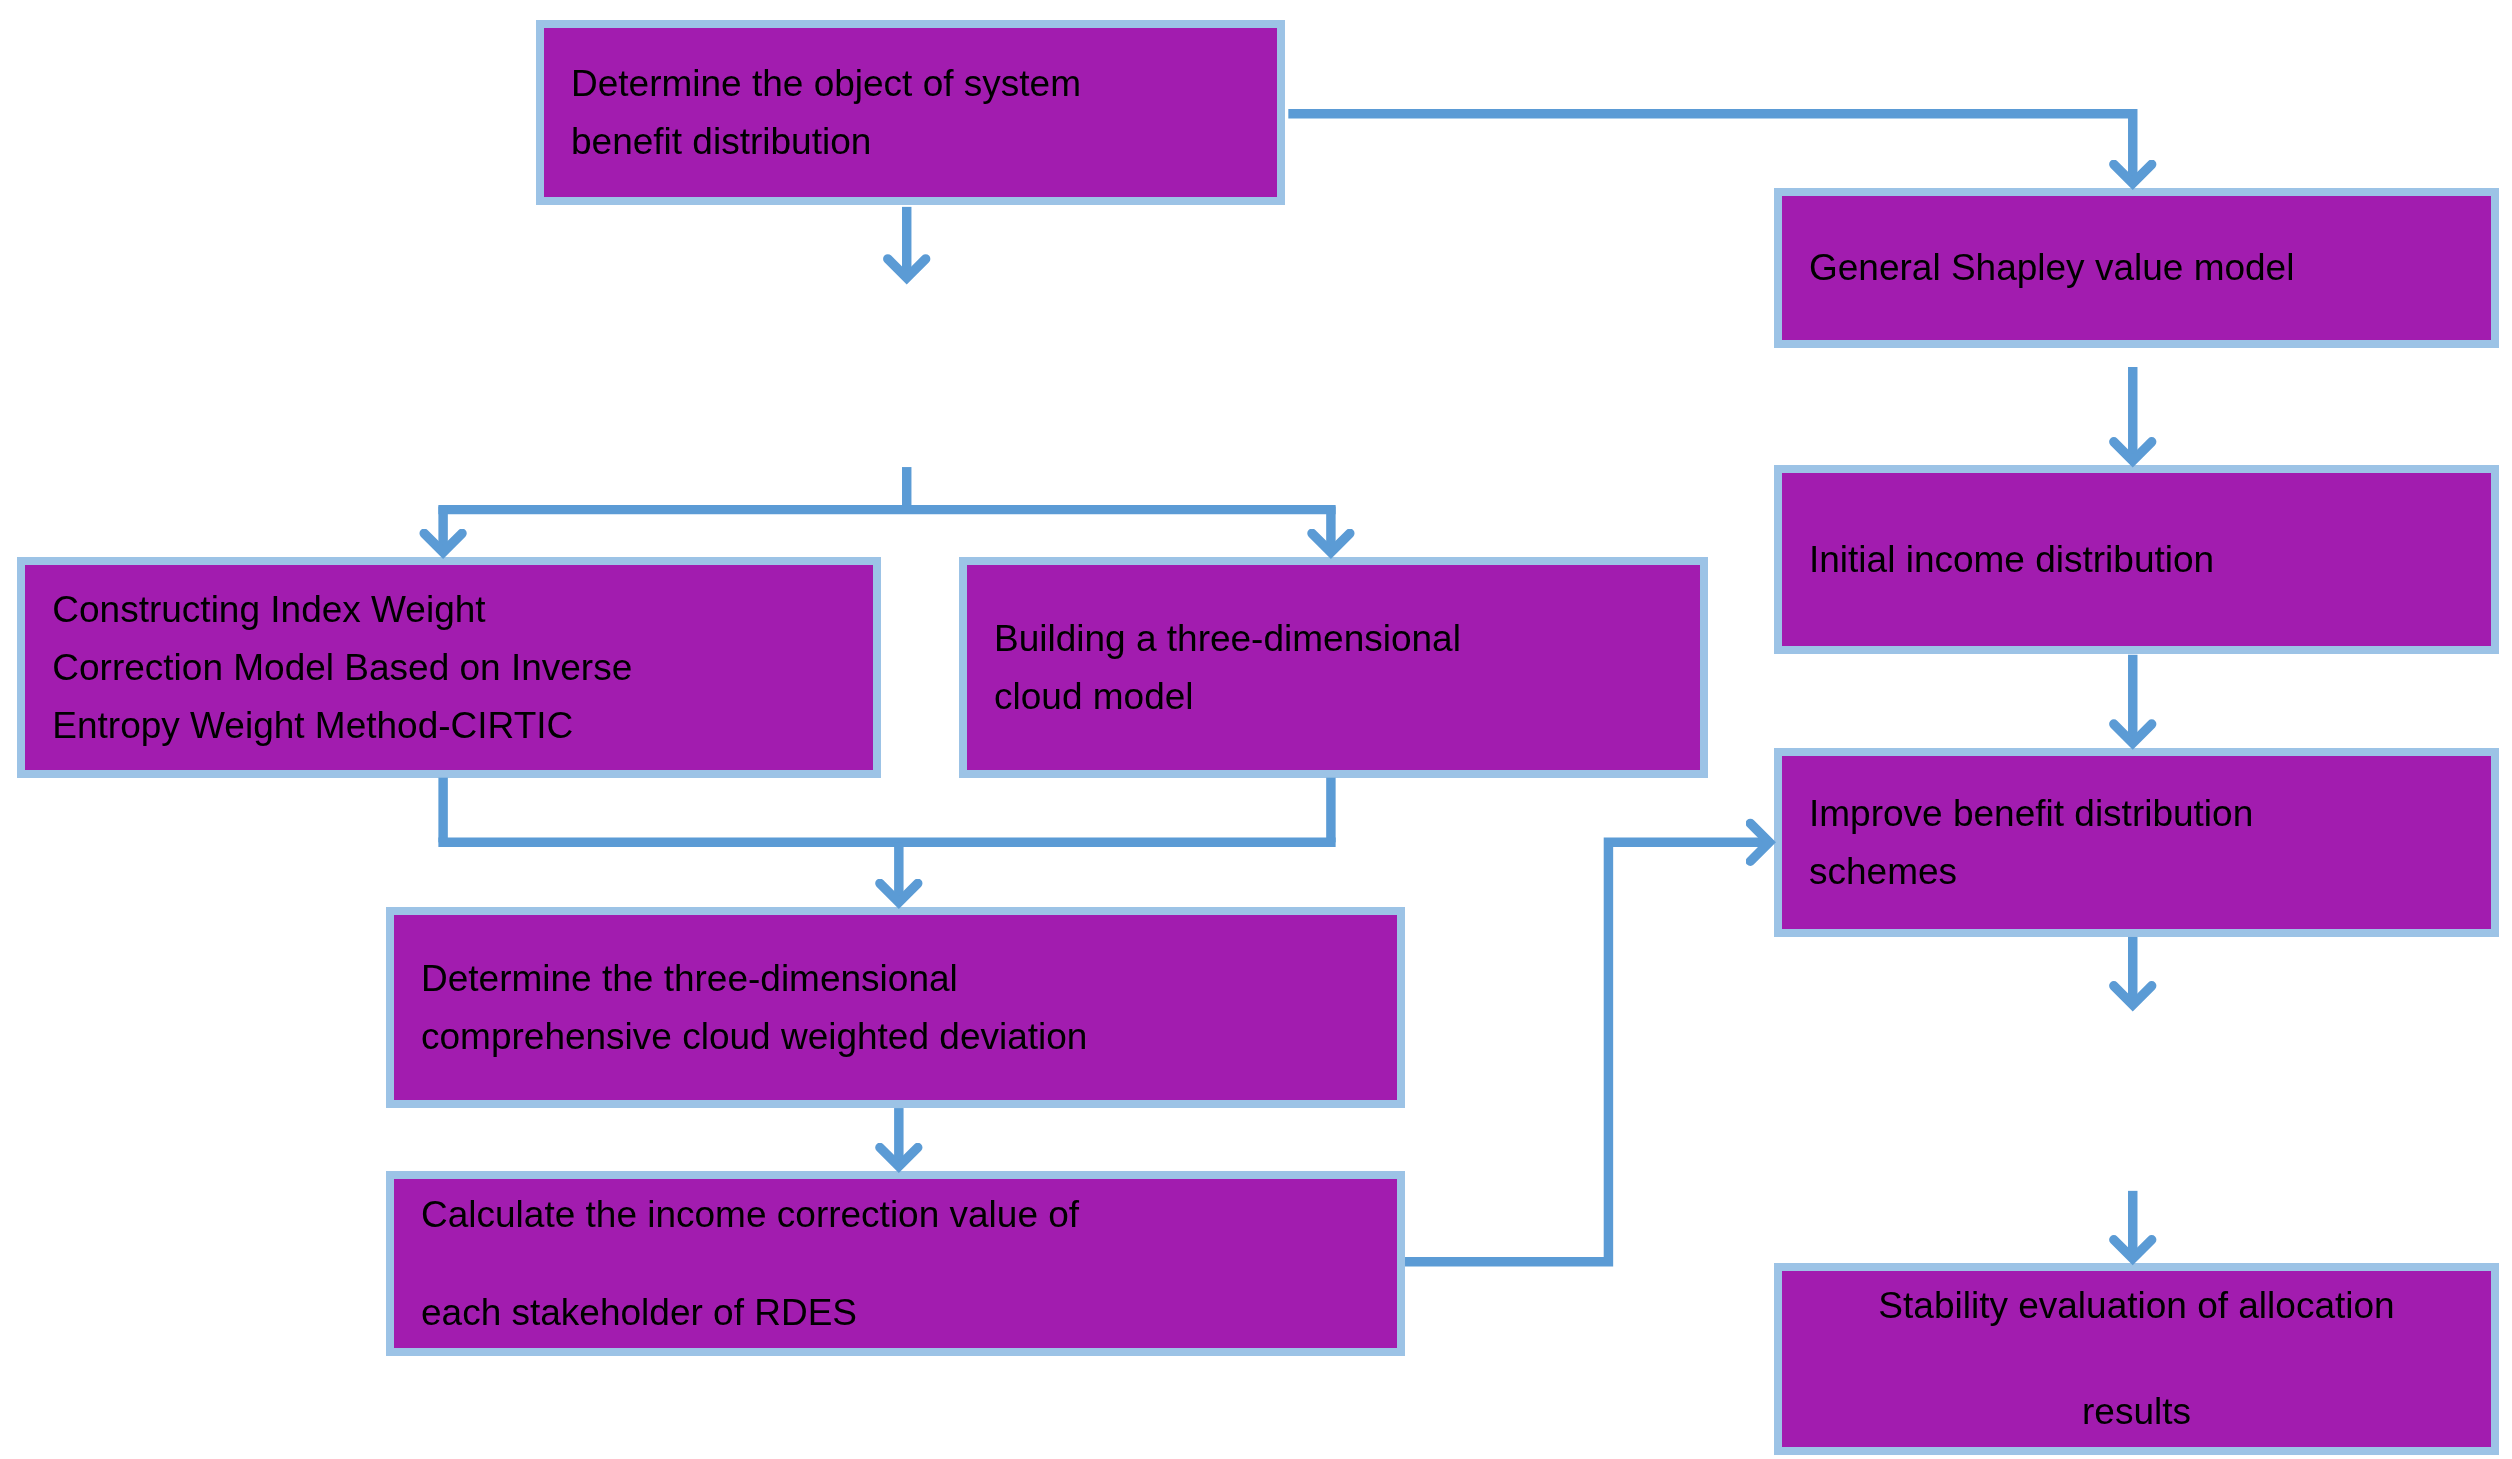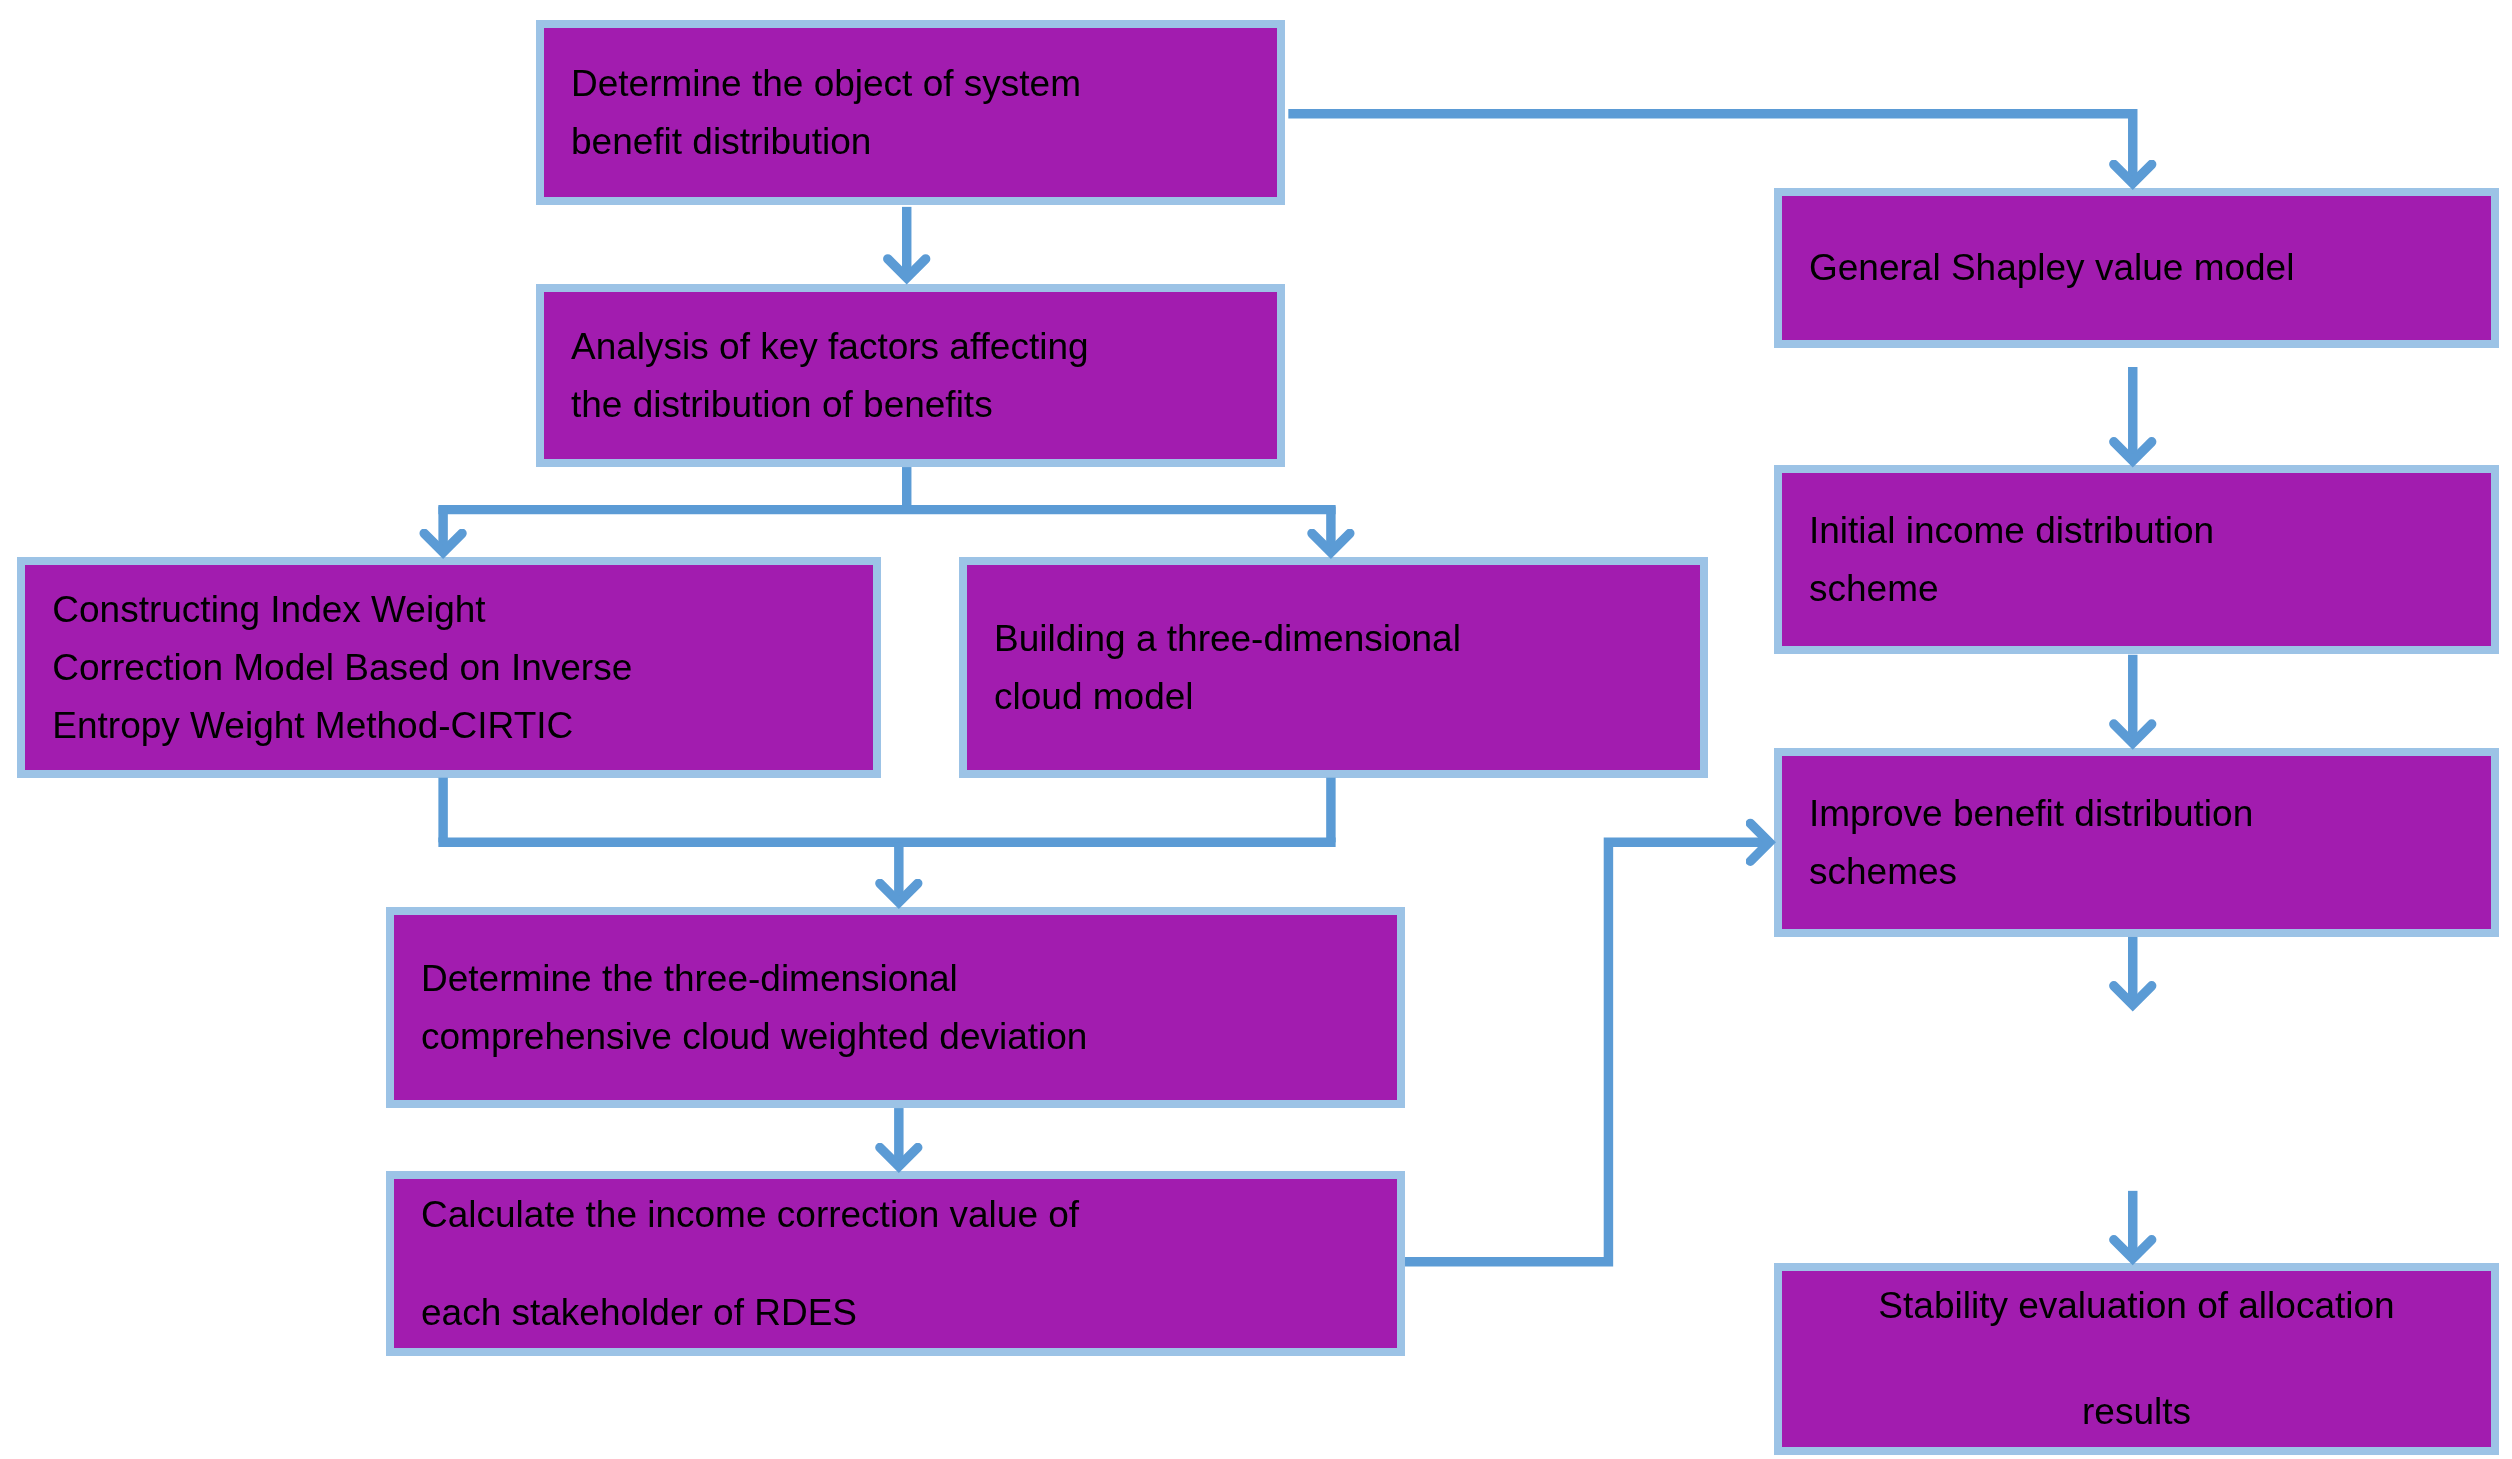--- a/index.html
+++ b/index.html
@@ -54,24 +54,20 @@
 </head>
 <body>
 
 <div class="canvas">
 
   <div class="box" id="b-determine-object">
     <span class="line">Determine the object of system</span>
     <span class="line">benefit distribution</span>
   </div>
 
-  <div class="box" id="b-analysis-key-factors">
-    <span class="line">Analysis of key factors affecting</span>
-    <span class="line">the distribution of benefits</span>
-  </div>
 
   <div class="box" id="b-index-weight-correction">
     <span class="line">Constructing Index Weight</span>
     <span class="line">Correction Model Based on Inverse</span>
     <span class="line">Entropy Weight Method-CIRTIC</span>
   </div>
 
   <div class="box" id="b-three-dimensional-cloud">
     <span class="line">Building a three-dimensional</span>
     <span class="line">cloud model</span>
@@ -86,21 +82,20 @@
     <span class="line">Calculate the income correction value of</span>
     <span class="line">each stakeholder of RDES</span>
   </div>
 
   <div class="box" id="b-general-shapley">
     <span class="line">General Shapley value model</span>
   </div>
 
   <div class="box" id="b-initial-income-scheme">
     <span class="line">Initial income distribution</span>
-    <span class="line">scheme</span>
   </div>
 
   <div class="box" id="b-improve-benefit-schemes">
     <span class="line">Improve benefit distribution</span>
     <span class="line">schemes</span>
   </div>
 
 
   <div class="box center" id="b-stability-evaluation">
     <span class="line">Stability evaluation of allocation</span>

